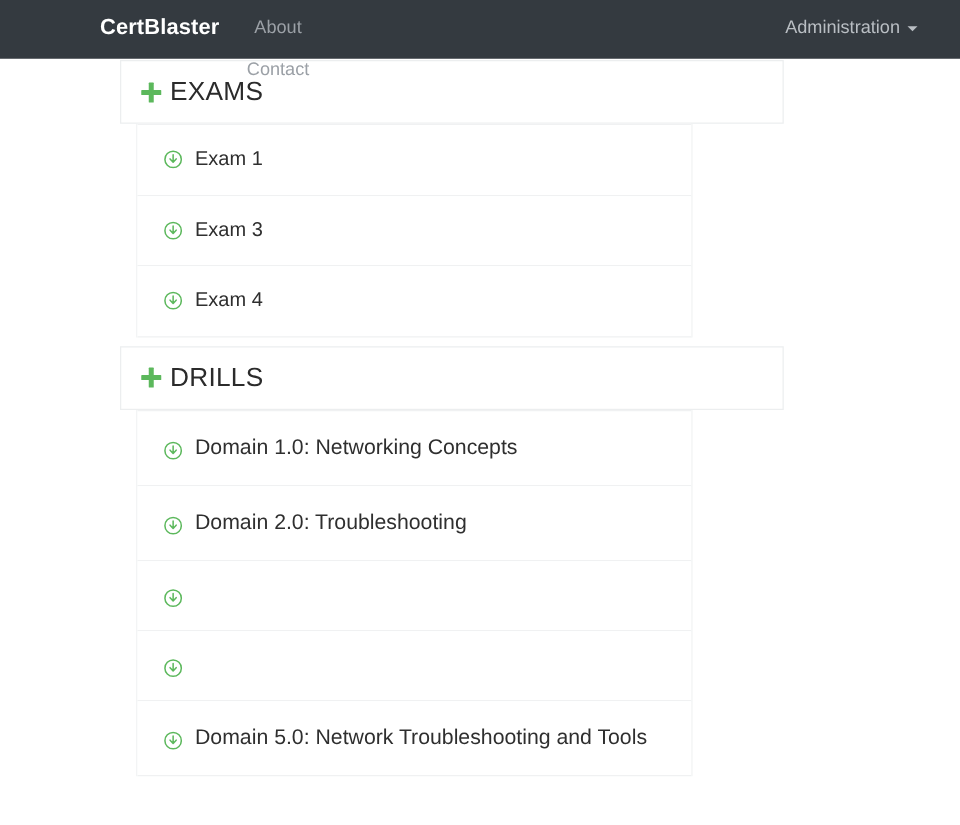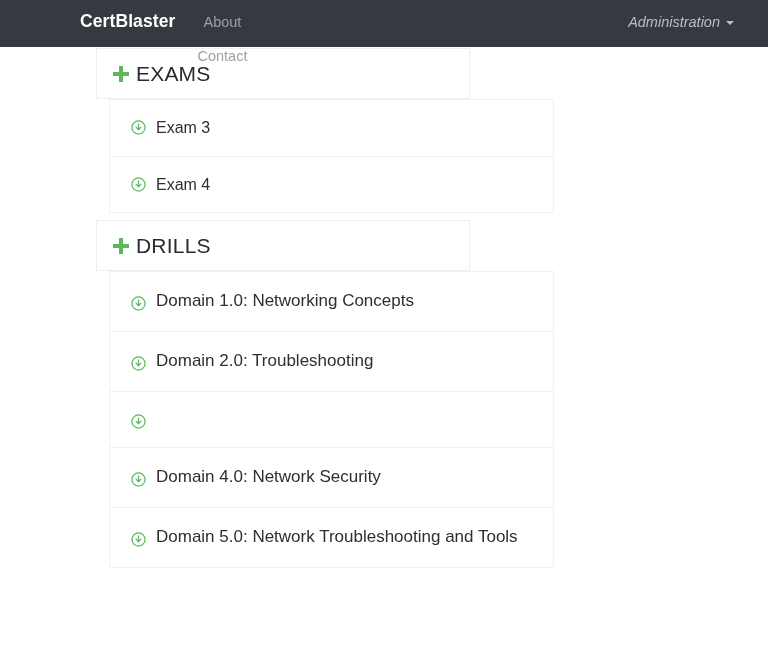--- a/index.html
+++ b/index.html
@@ -43,40 +43,39 @@
     white-space: nowrap;
     cursor: pointer;
   }
   .nav-right {
     margin-left: auto;
     display: flex;
     align-items: center;
     gap: 6px;
     cursor: pointer;
     padding-right: 12px;
-    font-style: italic;
   }
   .nav-right .nav-link { color: #b9bec3; }
   .caret {
     width: 0; height: 0;
     border-left: 4.5px solid transparent;
     border-right: 4.5px solid transparent;
     border-top: 4.5px solid #b9bec3;
     display: inline-block;
     margin-top: 3px;
   }
 
   
   .page {
     padding-top: 1px;
   }
 
   .section-header {
     margin-left: 96px;
-    width: 374px;
+    width: 531px;
     background: #ffffff;
     border: 1px solid #eceeef;
     padding: 14px 0 14px 16px;
     display: flex;
     align-items: center;
     gap: 7px;
     cursor: pointer;
   }
   .section-title {
     font-size: 21px;
@@ -157,20 +156,27 @@
 
 <div class="page">
 
   <div class="section-header">
     <span class="plus-icon"></span>
     <span class="section-title">EXAMS</span>
   </div>
 
   <div class="item-list list-exams">
 
+    <div class="list-item">
+      <svg class="dl-icon" viewBox="0 0 16 16">
+        <circle cx="8" cy="8" r="7" fill="none" stroke="#5cb85c" stroke-width="1.3"></circle>
+        <path d="M8 4 L8 10 M5.4 7.6 L8 10.4 L10.6 7.6" fill="none" stroke="#5cb85c" stroke-width="1.3" stroke-linecap="round" stroke-linejoin="round"></path>
+      </svg>
+      <span class="label">Exam 1</span>
+    </div>
 
 
     <div class="list-item">
       <svg class="dl-icon" viewBox="0 0 16 16">
         <circle cx="8" cy="8" r="7" fill="none" stroke="#5cb85c" stroke-width="1.3"></circle>
         <path d="M8 4 L8 10 M5.4 7.6 L8 10.4 L10.6 7.6" fill="none" stroke="#5cb85c" stroke-width="1.3" stroke-linecap="round" stroke-linejoin="round"></path>
       </svg>
       <span class="label">Exam 3</span>
     </div>
 
@@ -214,21 +220,20 @@
         <circle cx="8" cy="8" r="7" fill="none" stroke="#5cb85c" stroke-width="1.3"></circle>
         <path d="M8 4 L8 10 M5.4 7.6 L8 10.4 L10.6 7.6" fill="none" stroke="#5cb85c" stroke-width="1.3" stroke-linecap="round" stroke-linejoin="round"></path>
       </svg>
     </div>
 
     <div class="list-item">
       <svg class="dl-icon" viewBox="0 0 16 16">
         <circle cx="8" cy="8" r="7" fill="none" stroke="#5cb85c" stroke-width="1.3"></circle>
         <path d="M8 4 L8 10 M5.4 7.6 L8 10.4 L10.6 7.6" fill="none" stroke="#5cb85c" stroke-width="1.3" stroke-linecap="round" stroke-linejoin="round"></path>
       </svg>
-      <span class="label">Domain 4.0: Network Security</span>
     </div>
 
     <div class="list-item">
       <svg class="dl-icon" viewBox="0 0 16 16">
         <circle cx="8" cy="8" r="7" fill="none" stroke="#5cb85c" stroke-width="1.3"></circle>
         <path d="M8 4 L8 10 M5.4 7.6 L8 10.4 L10.6 7.6" fill="none" stroke="#5cb85c" stroke-width="1.3" stroke-linecap="round" stroke-linejoin="round"></path>
       </svg>
       <span class="label">Domain 5.0: Network Troubleshooting and Tools</span>
     </div>
 

